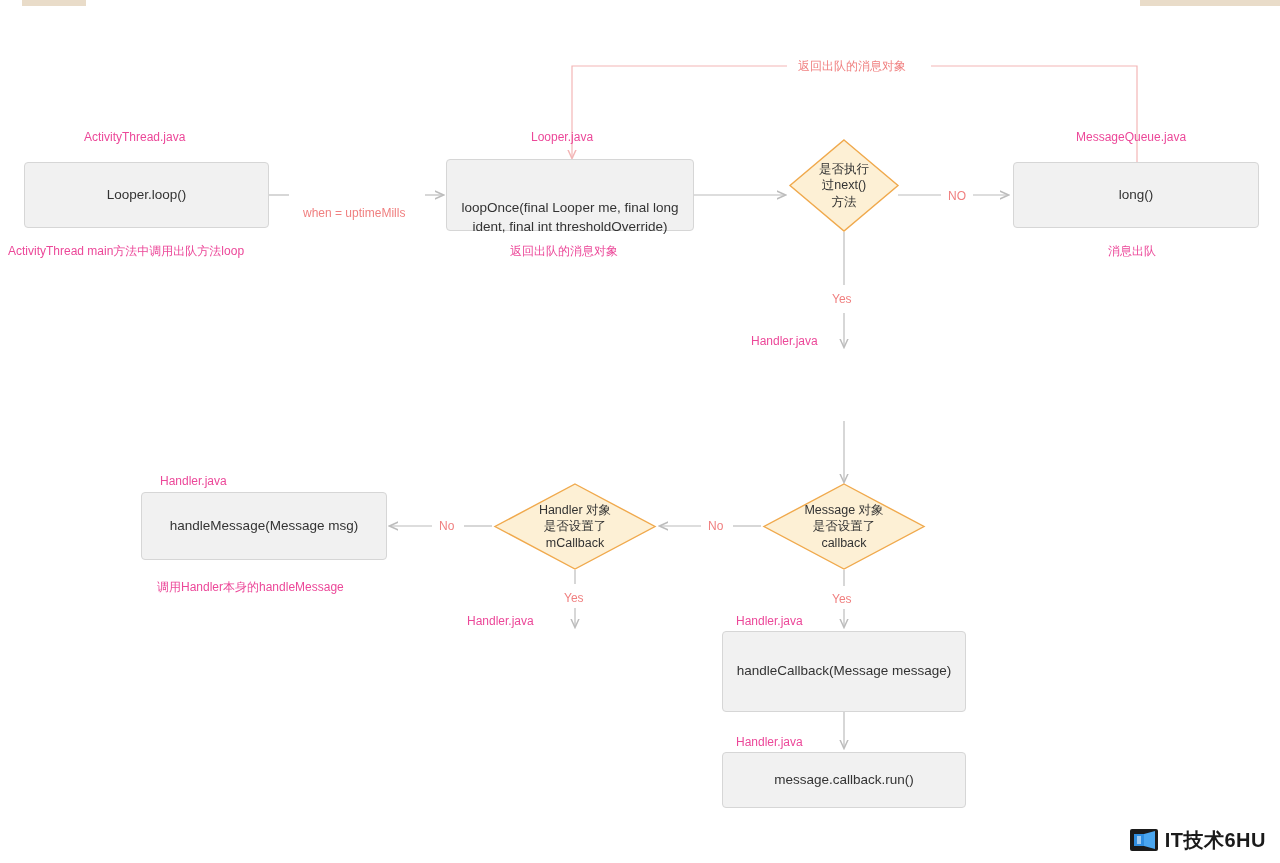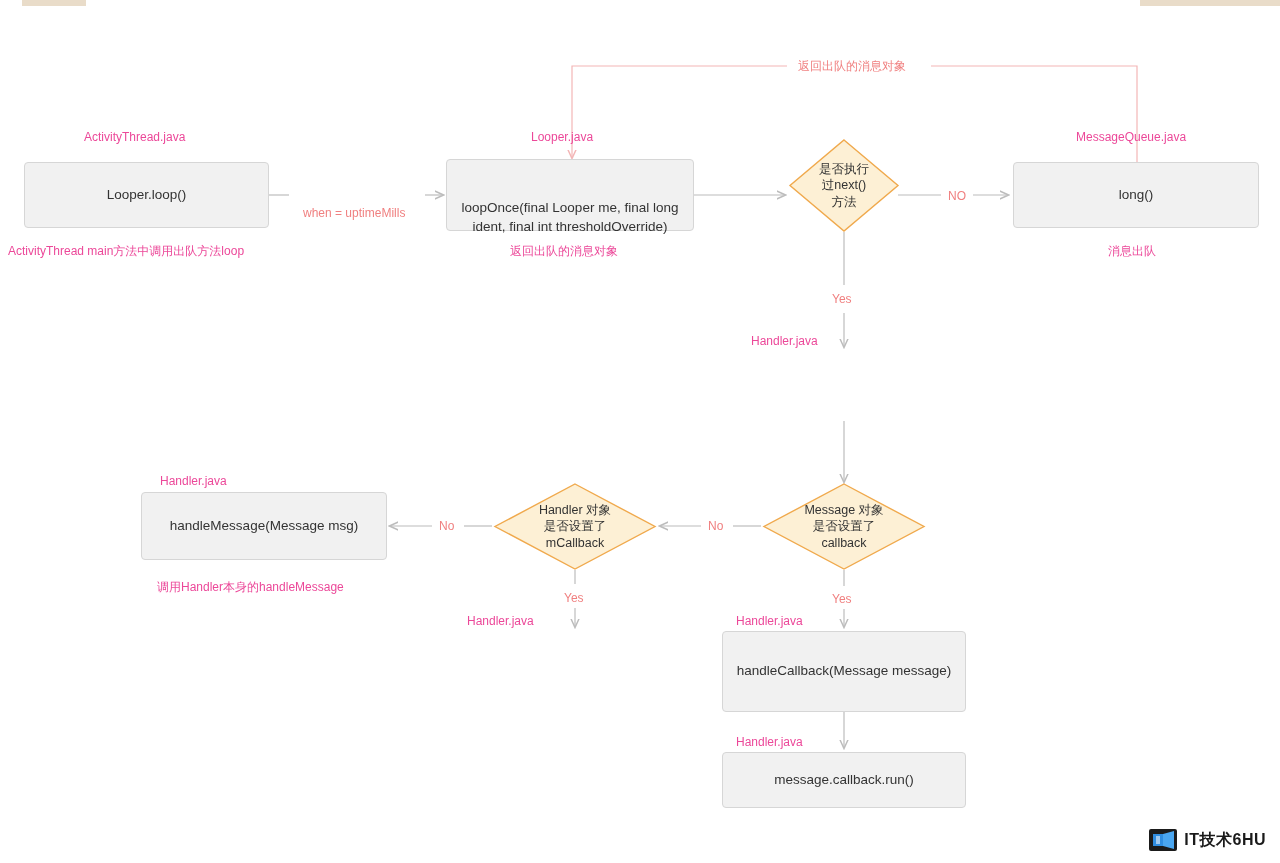--- a/index.html
+++ b/index.html
@@ -84,21 +84,21 @@
     display: flex;
     align-items: center;
     gap: 6px;
   }
   .wm-logo {
     width: 30px;
     height: 30px;
     position: relative;
   }
   .wm-text {
-    font-size: 16px;
+    font-size: 20px;
     font-weight: bold;
     color: #1a1a1a;
     letter-spacing: 0.5px;
   }
   .topbar-left {
     position: absolute;
     left: 22px;
     top: 0;
     width: 64px;
     height: 6px;

